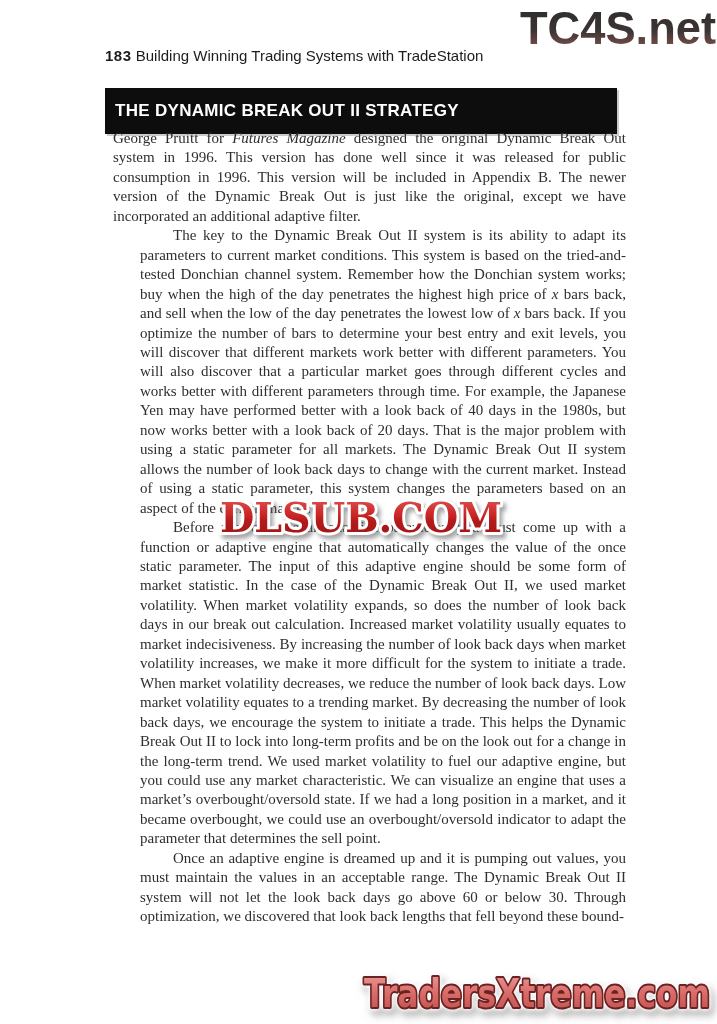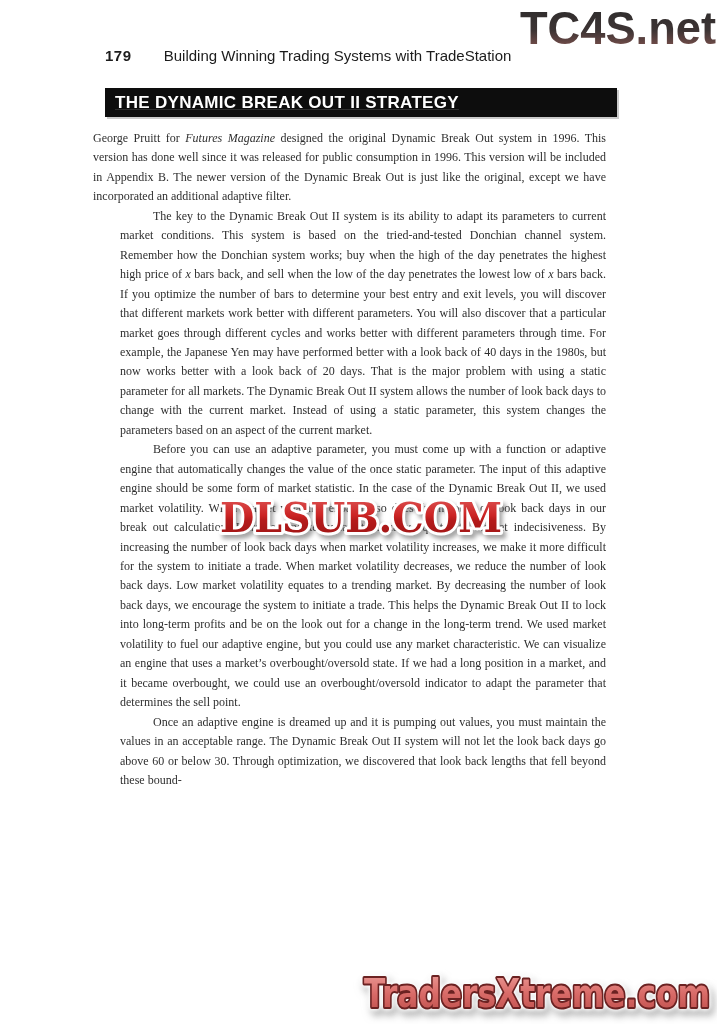--- a/index.html
+++ b/index.html
@@ -9,38 +9,38 @@
     font-family:"Liberation Serif", serif; color:#2e2e2e;
   }
 
   
   .running-head {
     position:absolute; left:105px; top:47px;
     font-family:"Liberation Sans", sans-serif; font-size:15px; color:#1c1c1c;
     white-space:nowrap;
   }
   .page-number { font-weight:bold; letter-spacing:0.5px; }
-  .running-title { margin-left:28px; }
+  .running-title { }
 
   
   .section-banner {
-    position:absolute; left:105px; top:88px; width:512px; height:29px;
+    position:absolute; left:105px; top:88px; width:512px; height:46px;
     background:#0d0d0d; box-sizing:border-box; padding-left:10px;
     box-shadow:2px 2px 0 rgba(140,140,140,0.45);
-    display:flex; align-items:center;text-decoration:underline;
+    display:flex; align-items:center;
   }
   .section-banner .heading-text {
     color:#ffffff; font-family:"Liberation Sans", sans-serif;
     font-weight:bold; font-size:17px; letter-spacing:0.3px; white-space:nowrap;
   }
 
   
   .body-text {
-    position:absolute; left:93px; top:129px; width:513px;
-    font-size:12px; line-height:19.45px; text-align:justify;
+    position:absolute; left:113px; top:129px; width:513px;
+    font-size:15px; line-height:19.45px; text-align:justify;
   }
   .body-text p { margin:0; }
   .body-text p.indent { text-indent:33px;margin-left:27px; }
   .body-text em { font-style:italic; }
 
   
   .wm { position:absolute; pointer-events:none; }
   #wm-tc4s { top:1px; right:-2px; }
   #wm-tc4s text {
     font-family:"Liberation Sans", sans-serif; font-weight:bold; font-size:46px;
@@ -60,21 +60,21 @@
     font-family:"DejaVu Sans", sans-serif; font-weight:bold; font-size:39px;
     stroke:#6b2222; stroke-width:4px; paint-order:stroke; stroke-linejoin:round;
   }
 </style>
 </head>
 <body>
 
 <div class="page">
 
   <div class="running-head">
-    <span class="page-number">179</span>
+    <span class="page-number">183</span>
     <span class="running-title">Building Winning Trading Systems with TradeStation</span>
   </div>
 
   <svg id="wm-tc4s" class="wm" width="202" height="54">
     <defs>
       <linearGradient id="tc4sGrad" x1="0" y1="0" x2="0" y2="1">
         <stop offset="0%" stop-color="#2b2b2b"></stop>
         <stop offset="55%" stop-color="#3d3434"></stop>
         <stop offset="100%" stop-color="#8f5a55"></stop>
       </linearGradient>

